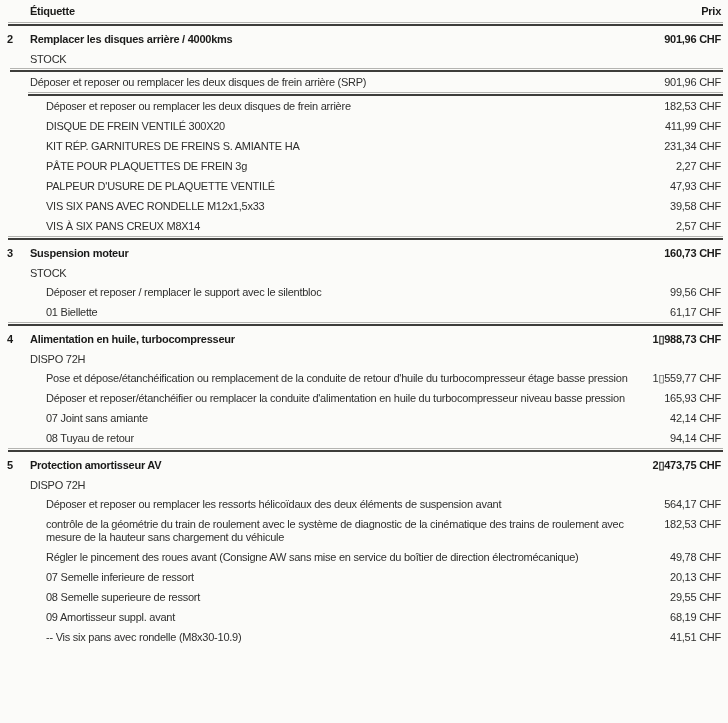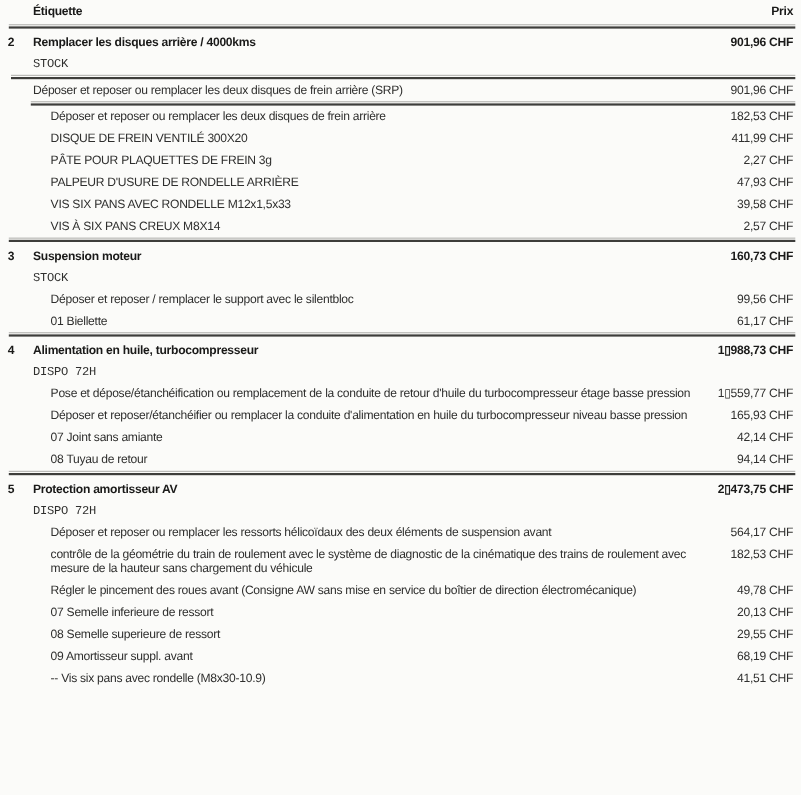--- a/index.html
+++ b/index.html
@@ -54,21 +54,20 @@
     padding-bottom: 4px;
   }
   .section-head .num {
     position: absolute;
     left: 7px;
     top: 7px;
   }
   .avail {
     padding-top: 2.5px;
     padding-bottom: 2.5px;
-    font-family: Liberation Mono, monospace;
   }
   .rule {
     height: 4px;
     box-sizing: border-box;
     border-top: 1px solid #b4b4b1;
     border-bottom: 2px solid #3d3d3b;
     margin: 0 5px 0 8px;
   }
   .rule.inner-a { margin-left: 10px; }
   .rule.inner-b { margin-left: 28px; }
@@ -101,25 +100,29 @@
     <div class="rule inner-b"></div>
     <div class="row lvl2">
       <span class="label">Déposer et reposer ou remplacer les deux disques de frein arrière</span>
       <span class="price">182,53 CHF</span>
     </div>
     <div class="row lvl2">
       <span class="label">DISQUE DE FREIN VENTILÉ 300X20</span>
       <span class="price">411,99 CHF</span>
     </div>
     <div class="row lvl2">
+      <span class="label">KIT RÉP. GARNITURES DE FREINS S. AMIANTE HA</span>
+      <span class="price">231,34 CHF</span>
+    </div>
+    <div class="row lvl2">
       <span class="label">PÂTE POUR PLAQUETTES DE FREIN 3g</span>
       <span class="price">2,27 CHF</span>
     </div>
     <div class="row lvl2">
-      <span class="label">PALPEUR D'USURE DE RONDELLE ARRIÈRE</span>
+      <span class="label">PALPEUR D'USURE DE PLAQUETTE VENTILÉ</span>
       <span class="price">47,93 CHF</span>
     </div>
     <div class="row lvl2">
       <span class="label">VIS SIX PANS AVEC RONDELLE M12x1,5x33</span>
       <span class="price">39,58 CHF</span>
     </div>
     <div class="row lvl2">
       <span class="label">VIS À SIX PANS CREUX M8X14</span>
       <span class="price">2,57 CHF</span>
     </div>

